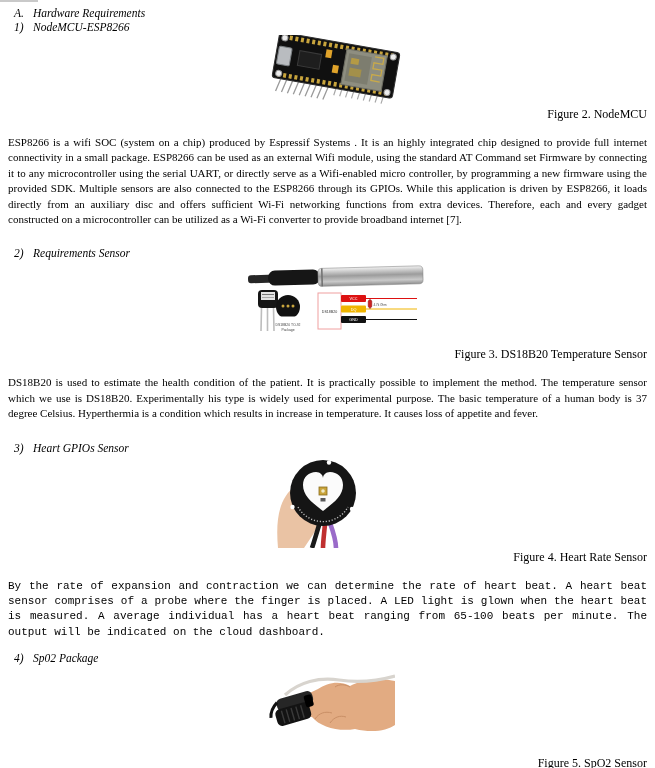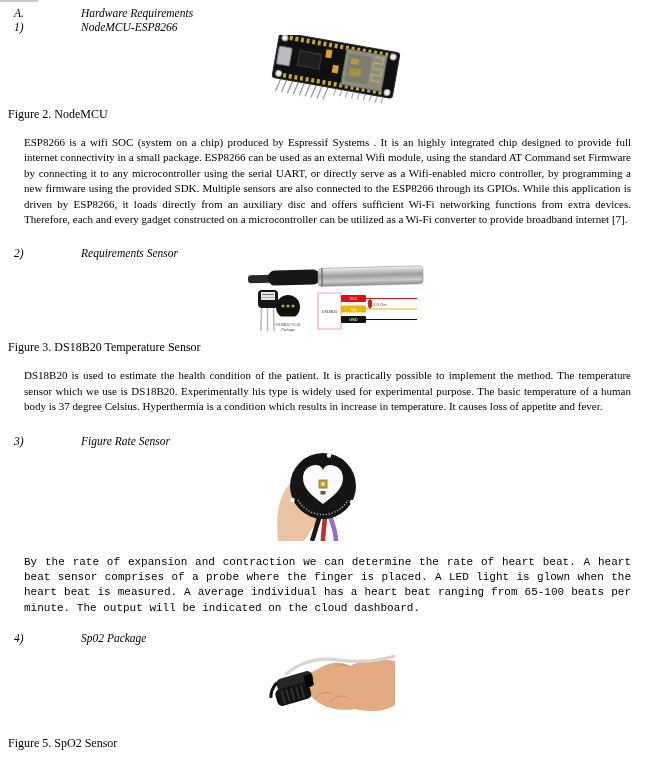--- a/index.html
+++ b/index.html
@@ -4,38 +4,38 @@
 <style>
   html,body { margin:0; padding:0; background:#ffffff; }
   .page {
     position:relative; width:655px; height:768px; box-sizing:border-box;
     padding:0 8px; background:#fff; color:#000; overflow:hidden;
     font-family:"Liberation Serif", serif;
   }
   .artifact { position:absolute; top:0; left:0; width:38px; height:2px; background:#c9c9c9; }
   .heading { display:flex; font-style:italic; font-size:11.5px; line-height:13px; padding-left:6px; }
   .h-num { flex:0 0 19px; width:19px; }
-  .h-title { flex:1;margin-left:48px; }
+  .h-title { flex:1; }
   .sec { margin-top:7px; }
   .h1 { margin-top:1px; }
   .h2 { margin-top:20px; }
   .h3 { margin-top:20px; }
   .h4 { margin-top:12px; }
   .fig { text-align:center; }
   .fig svg { vertical-align:top; position:relative; }
   .fig2 { margin-top:1px; }  .fig2 svg { left:7px; }
   .fig3 { margin-top:3px; }  .fig3 svg { left:8px; }
   .fig4 { margin-top:0; }    .fig4 svg { left:-8px; }
   .fig5 { margin-top:6px; }  .fig5 svg { left:-3px; }
-  .caption { font-size:12px; line-height:15px; text-align:left; }
+  .caption { font-size:12px; line-height:15px; text-align:right; }
   .cap2 { margin-top:2px; }
-  .cap3 { margin-top:3px; }
+  .cap3 { margin-top:10px; }
   .cap4 { margin-top:2px; }
   .cap5 { margin-top:19px; }
-  .para { font-size:11px; line-height:15.4px; text-align:justify; margin:16px; }
+  .para { font-size:11px; line-height:15.4px; text-align:justify; margin:0; }
   .p1 { margin-top:13px; }
   .p2 { margin-top:13px; }
   .p3 { margin-top:14px;font-family:Liberation Mono, monospace; }
   .dlab { font-family:"Liberation Sans", sans-serif; }
 </style>
 </head>
 <body>
 
 <div class="page">
   <div class="artifact"></div>
@@ -128,39 +128,40 @@
         <rect x="120.2" y="37" width="3.6" height="7.5" rx="1.5" fill="#cc2222" stroke="#881111" stroke-width="0.5"></rect>
         <text class="dlab" x="125.5" y="42.5" font-size="3" fill="#444" text-anchor="start">4.7k Ohm</text>
       </g>
     </svg>
   </div>
   <div class="caption cap3">Figure 3. DS18B20 Temperature Sensor</div>
   <p class="para p2">DS18B20 is used to estimate the health condition of the patient. It is practically possible to implement the method. The temperature sensor which we use is DS18B20. Experimentally his type is widely used for experimental purpose. The basic temperature of a human body is 37 degree Celsius. Hyperthermia is a condition which results in increase in temperature. It causes loss of appetite and fever.</p>
 
   <div class="heading h3">
     <span class="h-num">3)</span>
-    <span class="h-title">Figure Rate Sensor</span>
+    <span class="h-title">Heart GPIOs Sensor</span>
   </div>
   <div class="fig fig4">
     <svg width="88" height="93" viewBox="0 0 88 93">
       <path d="M2 93 C-1 60 5 42 19 31 C29 23 44 22 52 29 L56 45 L38 78 L28 93 Z" fill="#eac3a4"></path>
       <path d="M44 67 C40 80 38 87 36 93" stroke="#1a1a1a" stroke-width="4.6" fill="none"></path>
       <path d="M49 69 C48 80 47 87 47 93" stroke="#c03030" stroke-width="4.6" fill="none"></path>
       <path d="M54 68 C58 79 60 87 60 93" stroke="#9a6bc9" stroke-width="4.6" fill="none"></path>
       <circle cx="47" cy="38" r="33" fill="#151515"></circle>
       <path d="M22 52 A28.7 28.7 0 0 0 72 52" stroke="#bdbdbd" stroke-width="1.4" stroke-dasharray="1.2 1.8" fill="none"></path>
       <path d="M47 56 C35 47 27 40 27 30 C27 22 33 17 40 17 C44 17 47 20 47 23 C47 20 50 17 54 17 C61 17 67 22 67 30 C67 40 59 47 47 56 Z" fill="#fbfbfb"></path>
       <rect x="43" y="32" width="8" height="8" fill="#c9a43a" stroke="#8a6d1f" stroke-width="0.8"></rect>
       <circle cx="47" cy="36" r="1.8" fill="#efe9c8"></circle>
       <rect x="44.5" y="43" width="5" height="3.5" fill="#5a5a5a"></rect>
       <circle cx="53" cy="7.5" r="2.2" fill="#fff"></circle>
       <circle cx="16.5" cy="52" r="2.2" fill="#fff"></circle>
       <circle cx="76" cy="54" r="2.2" fill="#fff"></circle>
     </svg>
   </div>
+  <div class="caption cap4">Figure 4. Heart Rate Sensor</div>
   <p class="para p3">By the rate of expansion and contraction we can determine the rate of heart beat. A heart beat sensor comprises of a probe where the finger is placed. A LED light is glown when the heart beat is measured. A average individual has a heart beat ranging from 65-100 beats per minute. The output will be indicated on the cloud dashboard.</p>
 
   <div class="heading h4">
     <span class="h-num">4)</span>
     <span class="h-title">Sp02 Package</span>
   </div>
   <div class="fig fig5">
     <svg width="140" height="66" viewBox="0 0 140 66">
       <path d="M140 10 C124 7 106 9 95 15 C84 9 72 12 63 18 L40 29 C33 32 33 41 40 44 L57 46 C65 56 84 61 100 58 C116 62 132 60 140 54 Z" fill="#e2ab82"></path>
       <path d="M60 48 C64 42 70 40 77 42 M75 52 C79 46 85 44 91 46" stroke="#c98f66" stroke-width="1" fill="none"></path>

